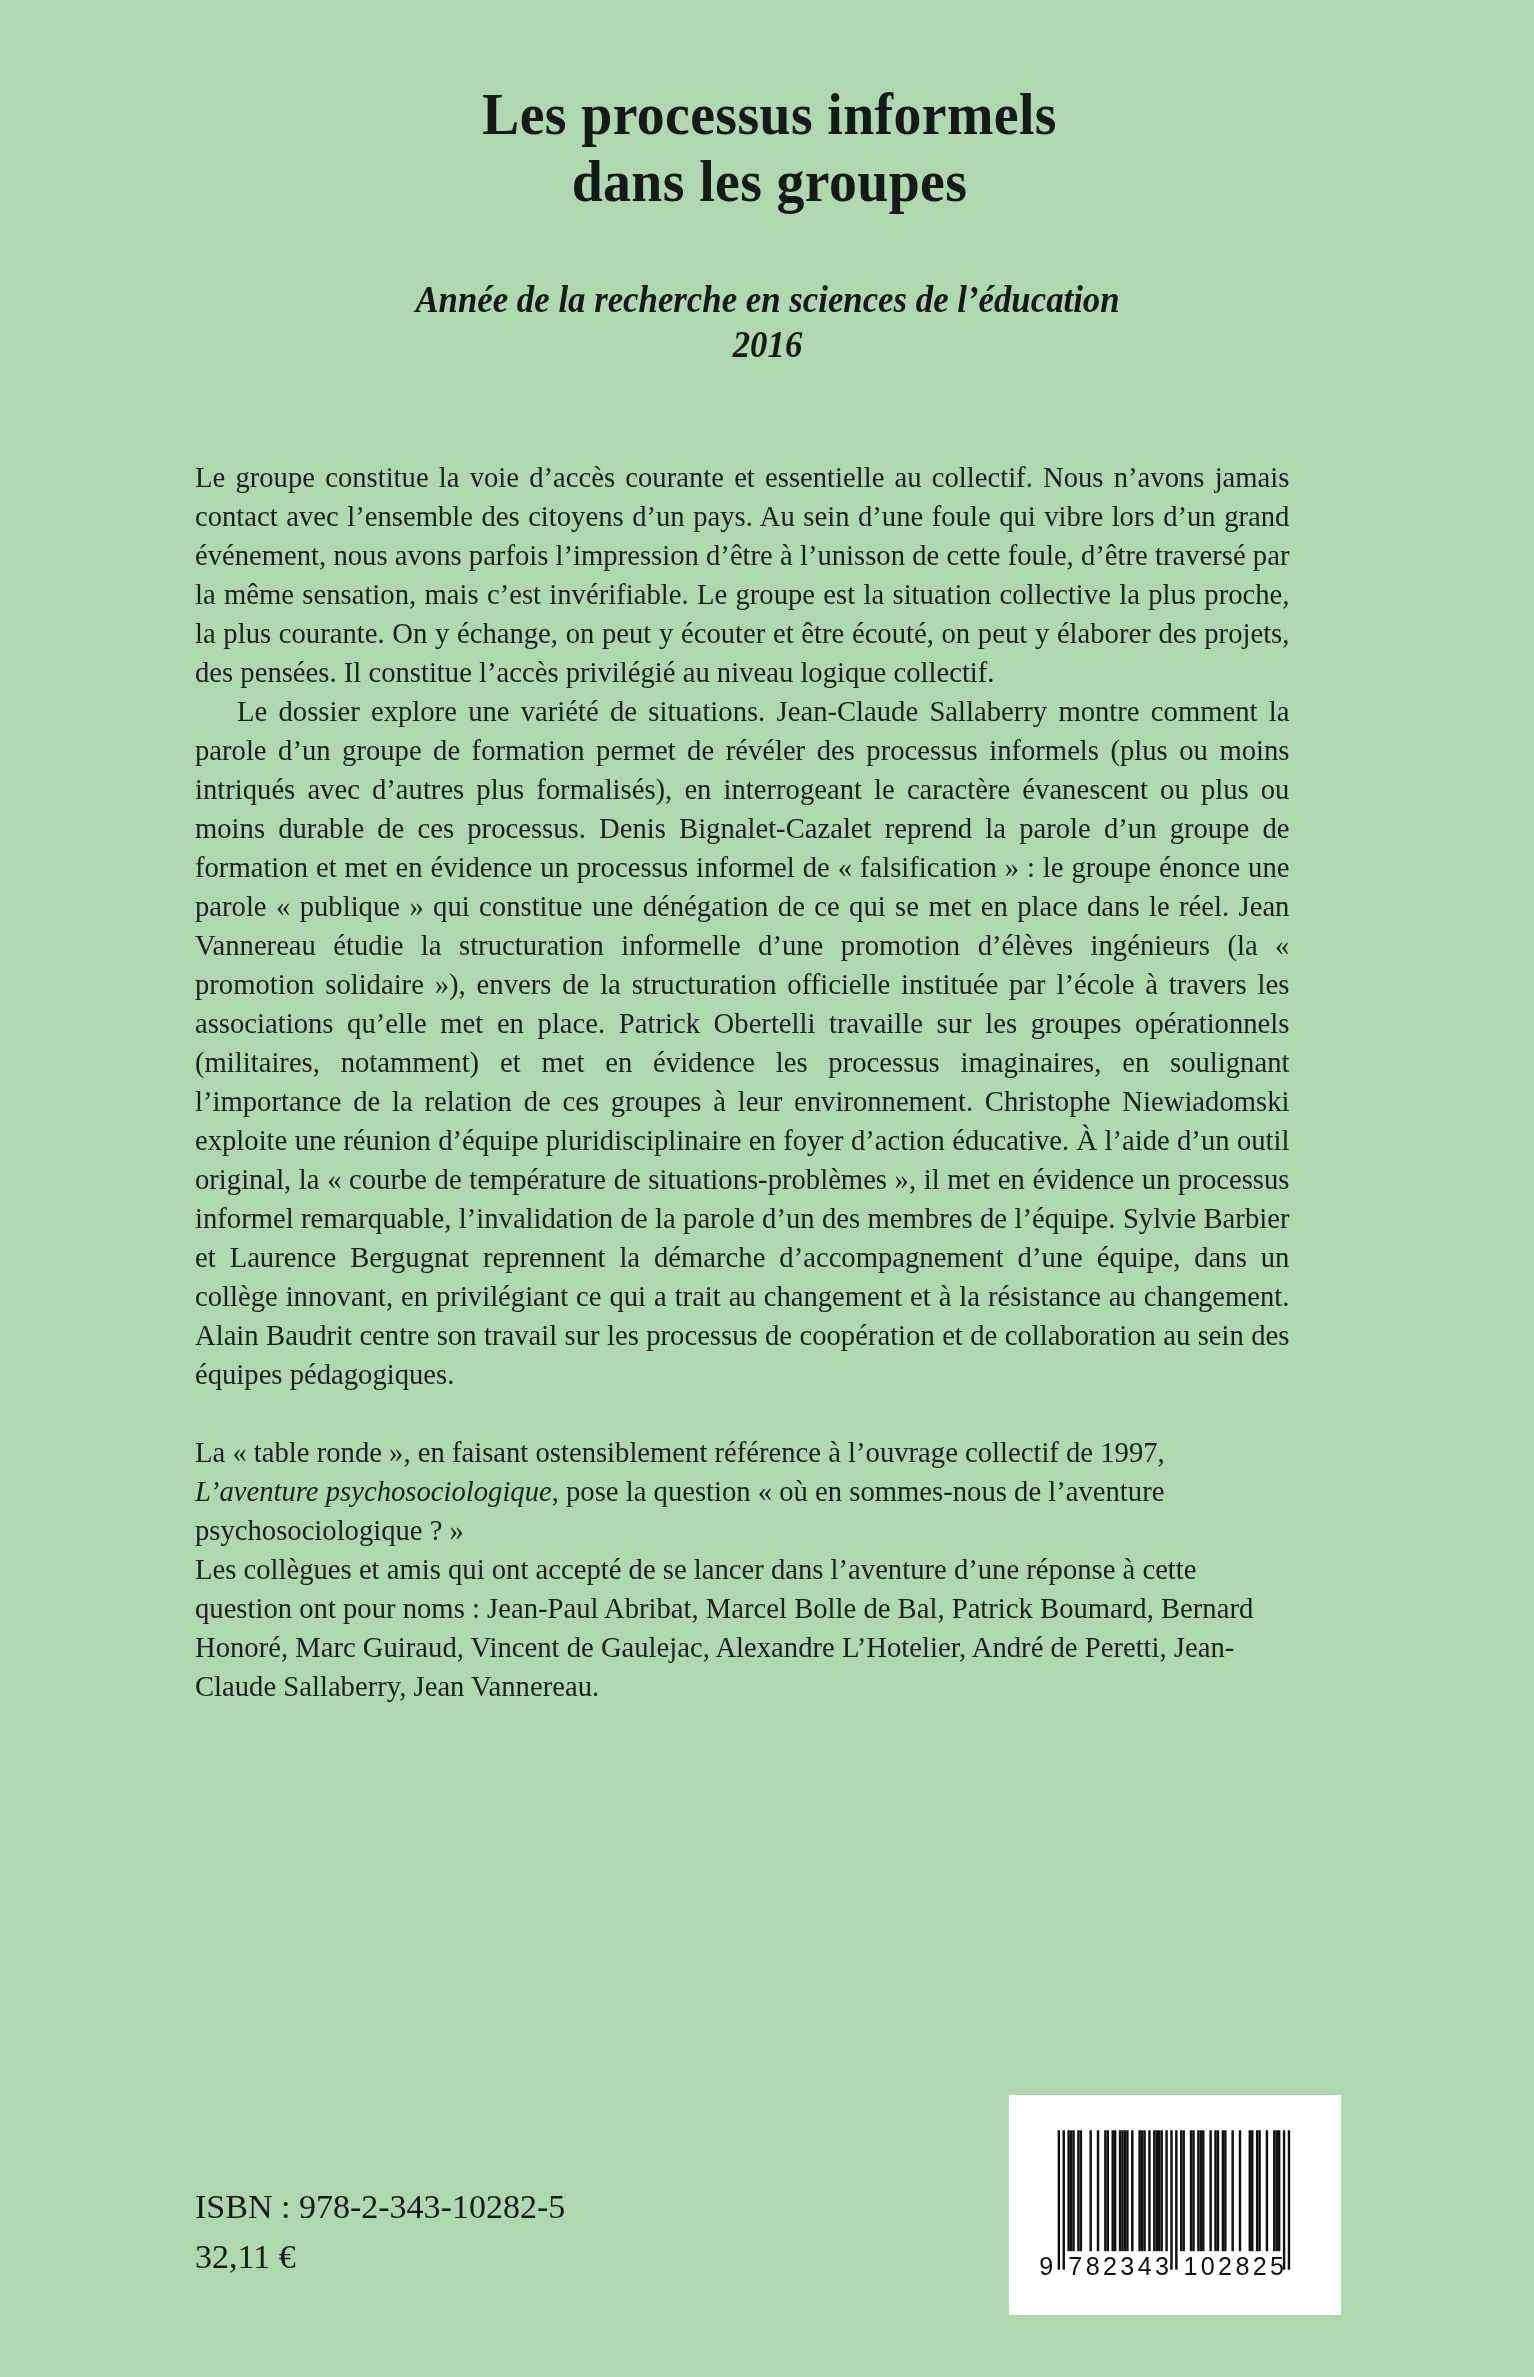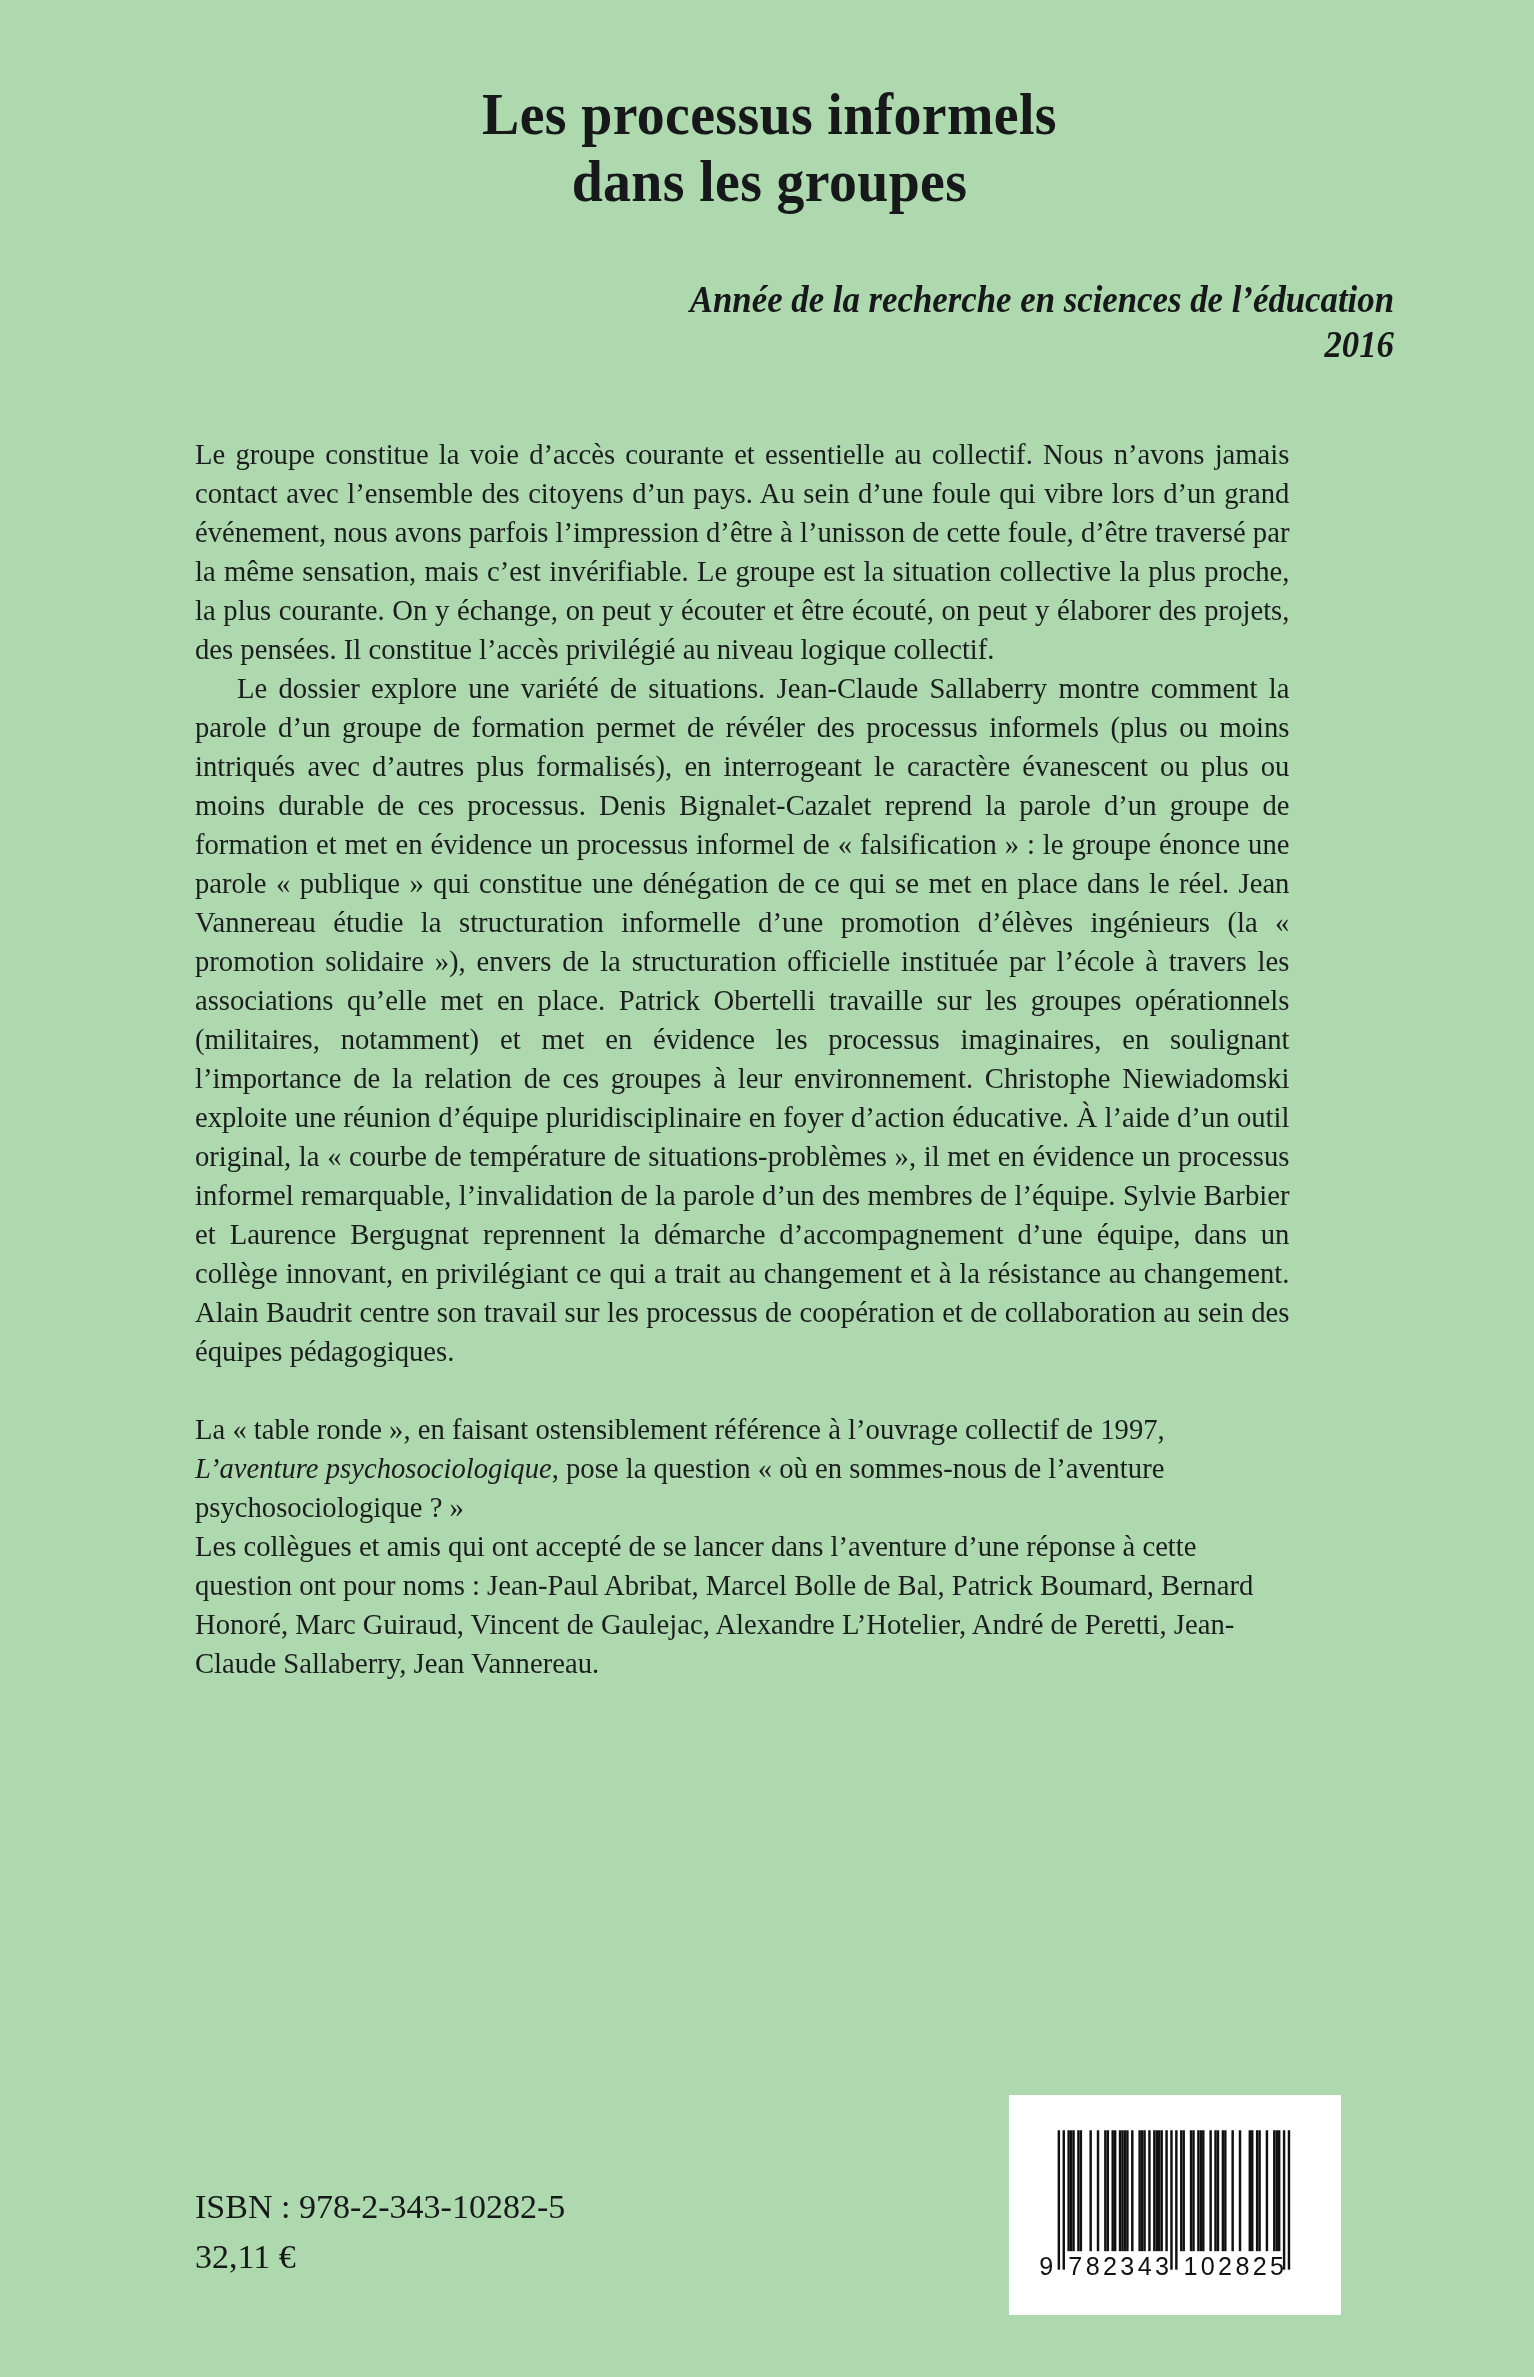--- a/index.html
+++ b/index.html
@@ -41,39 +41,39 @@
     color: #17181a;
     margin: 0;
     padding: 0 168px;
   }
 
   .subtitle-block {
     position: absolute;
     left: 0;
     right: 0;
     top: 277px;
-    text-align: right;
+    text-align: center;
   }
   .subtitle {
     font-family: "Liberation Serif", "DejaVu Serif", serif;
     font-weight: bold;
     font-style: italic;
     font-size: 37px;
     line-height: 1.22;
     transform: scaleX(0.94);
     color: #17181a;
     margin: 0;
     padding: 0 101px;
   }
 
   
   .body-copy {
     position: absolute;
     left: 195px;
-    top: 434px;
+    top: 457px;
     width: 1146px;
   }
   .body-copy p {
     margin: 0;
     font-size: 30px;
     line-height: 39px;
     text-align: justify;
     text-justify: inter-word;
     transform: scaleX(0.955);
     transform-origin: left top;

